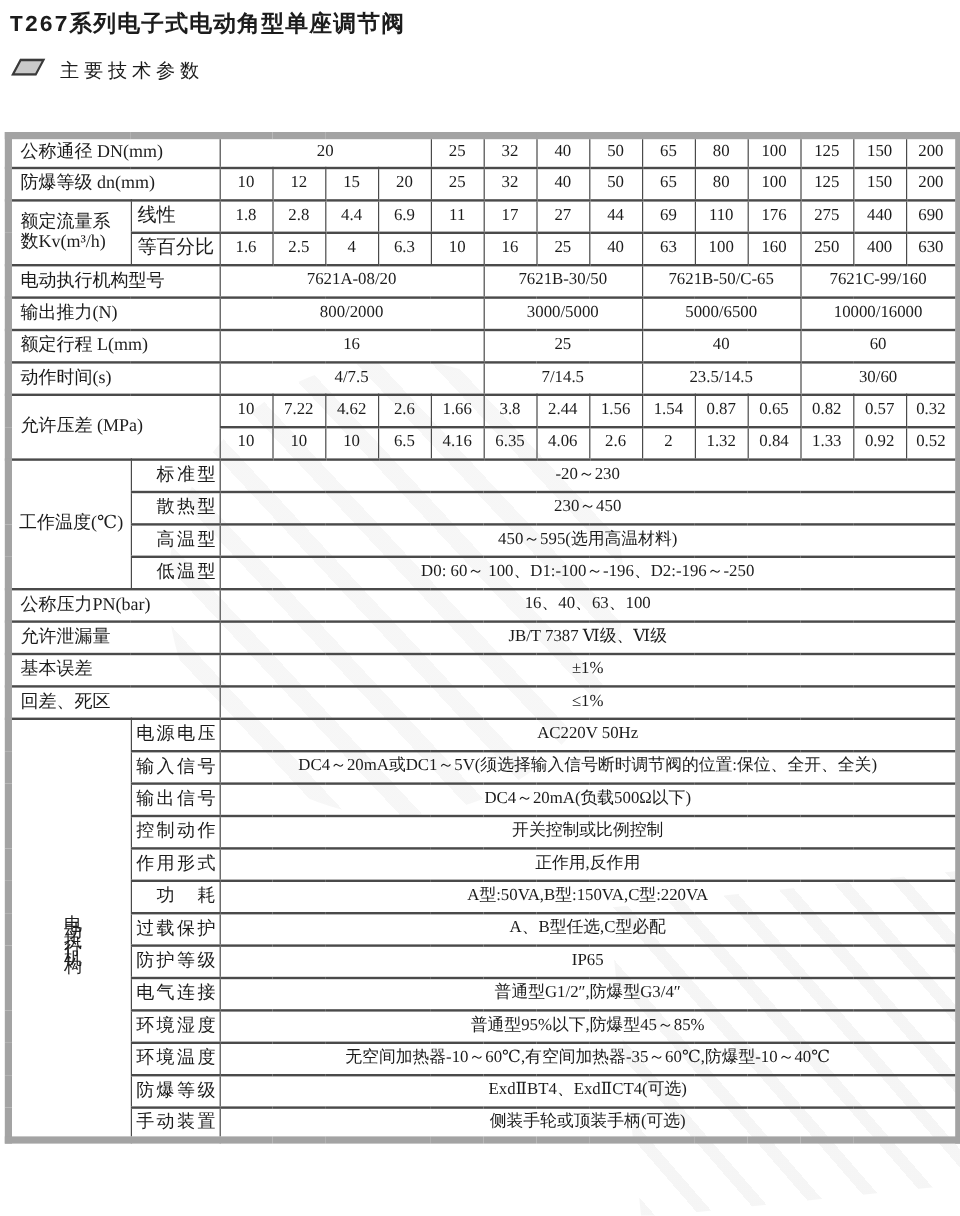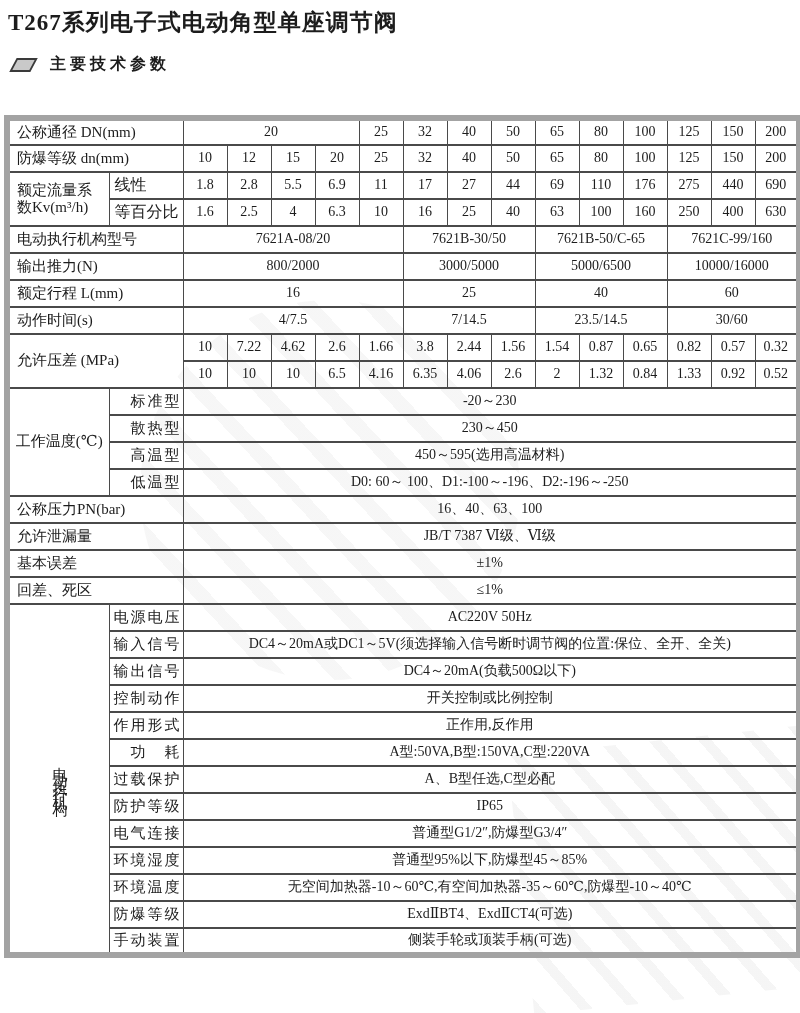--- a/index.html
+++ b/index.html
@@ -6,31 +6,31 @@
   html,body { margin:0; padding:0; }
   body {
     width:800px; height:1013px;
     background:#ffffff;
     color:#1c1c1c;
     font-family:"Liberation Serif","DejaVu Serif",serif;
     position:relative;
     overflow:hidden;
   }
   .title {
-    font-family:Liberation Serif, serif;
+    font-family:Liberation Mono, monospace;
     font-weight:bold;
-    font-size:23px;
+    font-size:19px;
     letter-spacing:1px;
     margin:7px 0 0 8px;
   }
   .sec-heading {
-    display:flex; align-items:center;
+    display:flex; 
     margin:16px 0 16px 13px;
     font-family:"Liberation Sans","DejaVu Sans",sans-serif;
-    font-size:16px; font-weight:700; letter-spacing:4px;
+    font-size:16px; font-weight:400; letter-spacing:4px;
   }
   .para-icon {
     width:21px; height:14px;
     background:#c9c9c9;
     border:2px solid #3a3a3a;
     transform:skewX(-28deg);
     margin-right:16px;
   }
   
   .wm { position:absolute; pointer-events:none; z-index:0; }
@@ -141,21 +141,21 @@
     <td>125</td>
     <td>150</td>
     <td>200</td>
   </tr>
 
   <tr>
     <td class="lab" rowspan="2">额定流量系数Kv(m³/h)</td>
     <td class="subleft">线性</td>
     <td>1.8</td>
     <td>2.8</td>
-    <td>5.5</td>
+    <td>4.4</td>
     <td>6.9</td>
     <td>11</td>
     <td>17</td>
     <td>27</td>
     <td>44</td>
     <td>69</td>
     <td>110</td>
     <td>176</td>
     <td>275</td>
     <td>440</td>

